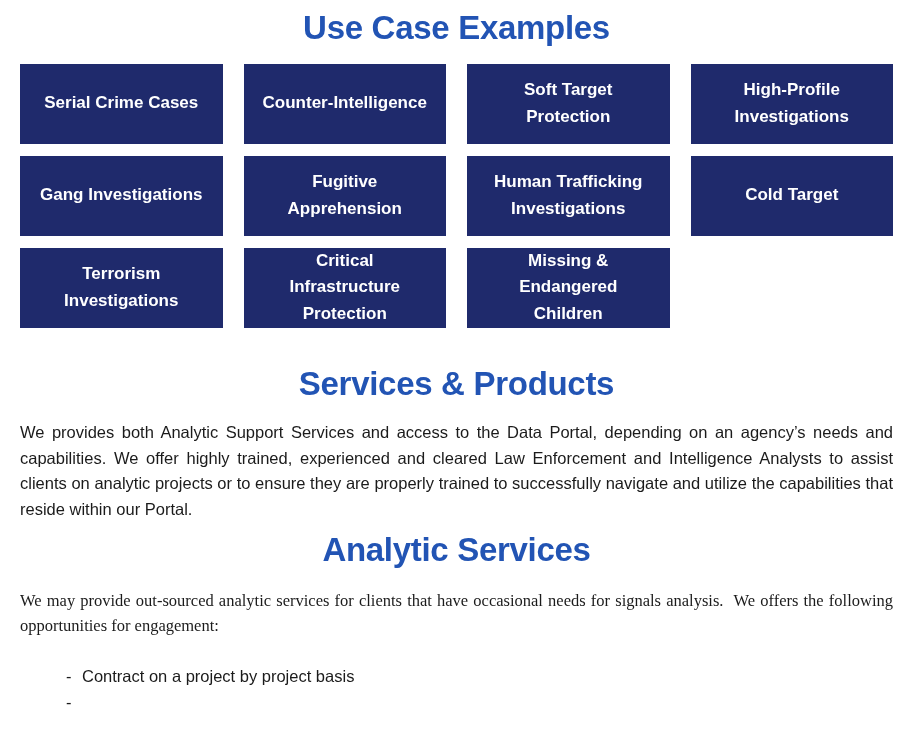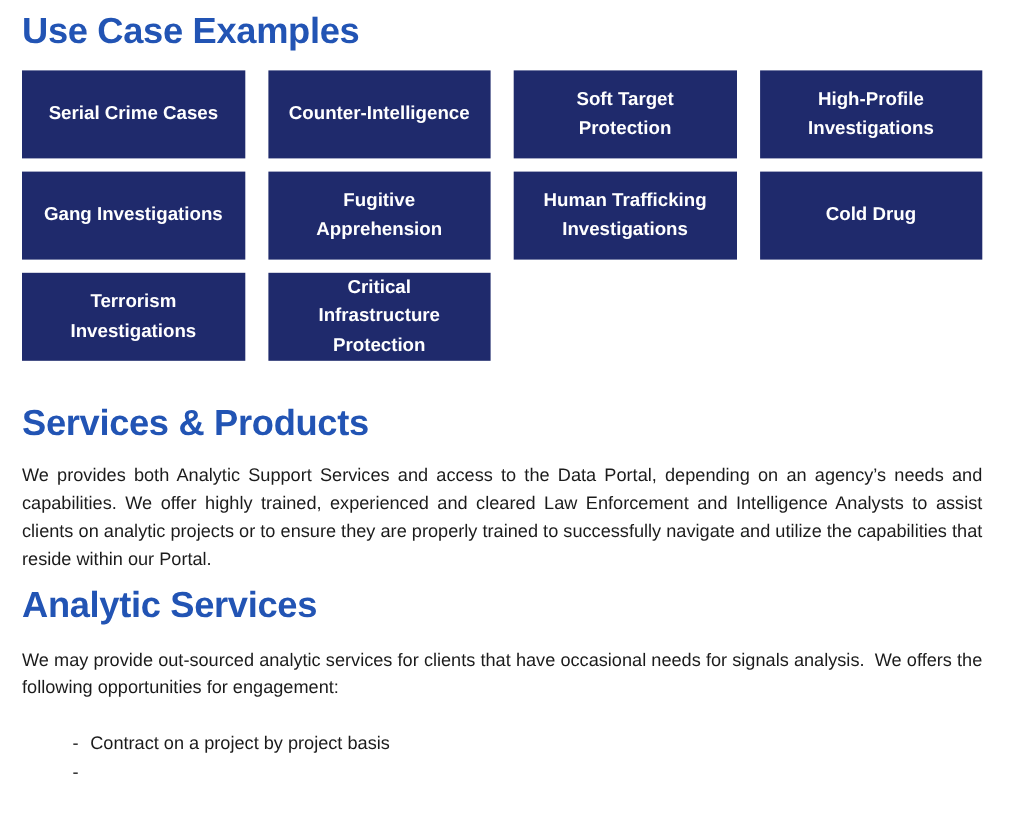--- a/index.html
+++ b/index.html
@@ -16,20 +16,21 @@
     overflow:hidden;
   }
   .page{padding:8px 27px 0 20px;}
 
   .section-heading{
     font-size:33px;
     line-height:1.2;
     font-weight:700;
     color:var(--blue);
     letter-spacing:-0.3px;
+    text-align:center;
   }
 
   .tile-grid{
     margin-top:16px;
     display:grid;
     grid-template-columns:repeat(4,1fr);
     grid-auto-rows:80px;
     gap:12px 21px;
   }
   .tile{
@@ -50,21 +51,21 @@
   .h-analytic{margin-top:8px;}
 
   .body-para{
     margin-top:17px;
     font-size:16.5px;
     line-height:25.5px;
     text-align:justify;
     white-space:pre-wrap;
     color:var(--ink);
   }
-  .body-para.narrowtop{margin-top:18px;}
+  .body-para.narrowtop{margin-top:18px;font-family:Liberation Serif, serif;}
 
   .dash-list{
     margin-top:24px;
     margin-left:46px;
     list-style:none;
   }
   .dash-item{
     display:flex;
     font-size:16.5px;
     line-height:26px;
@@ -87,26 +88,29 @@
     <div class="tile">Counter-Intelligence</div>
     <div class="tile">Soft Target
 Protection</div>
     <div class="tile">High-Profile
 Investigations</div>
     <div class="tile">Gang Investigations</div>
     <div class="tile">Fugitive
 Apprehension</div>
     <div class="tile">Human Trafficking
 Investigations</div>
-    <div class="tile">Cold Drug</div>
+    <div class="tile">Cold Target</div>
     <div class="tile">Terrorism
 Investigations</div>
     <div class="tile">Critical
 Infrastructure
 Protection</div>
+    <div class="tile">Missing &amp;
+Endangered
+Children</div>
   </div>
 
   <h1 class="section-heading h-services">Services &amp; Products</h1>
 
   <p class="body-para">We provides both Analytic Support Services and access to the Data Portal, depending on an agency’s needs and capabilities. We offer highly trained, experienced and cleared Law Enforcement and Intelligence Analysts to assist clients on analytic projects or to ensure they are properly trained to successfully navigate and utilize the capabilities that reside within our Portal.</p>
 
   <h1 class="section-heading h-analytic">Analytic Services</h1>
 
   <p class="body-para narrowtop">We may provide out-sourced analytic services for clients that have occasional needs for signals analysis.  We offers the following opportunities for engagement:</p>
 

